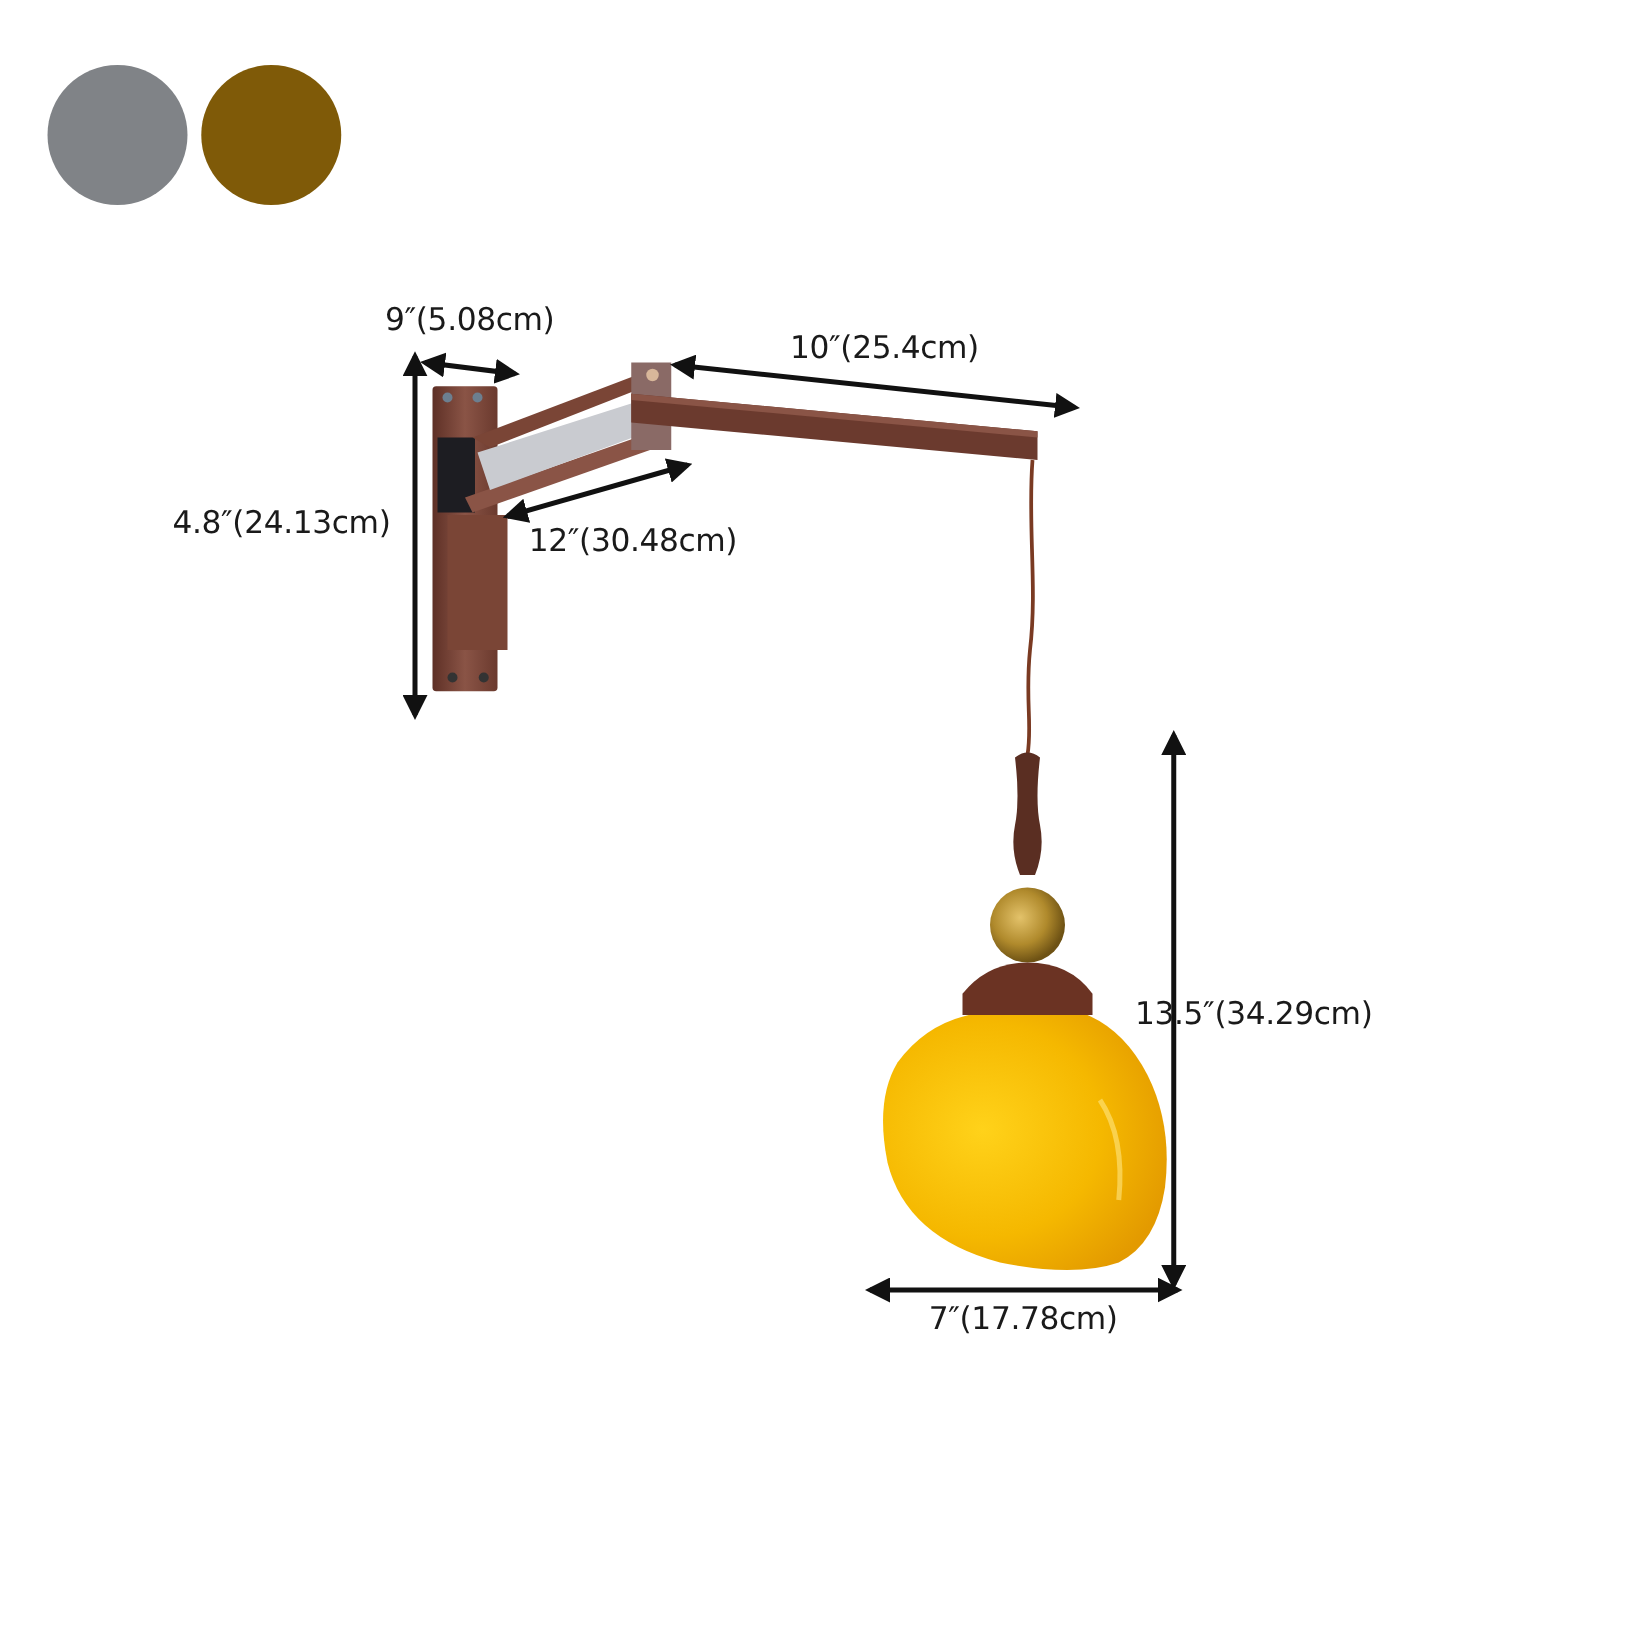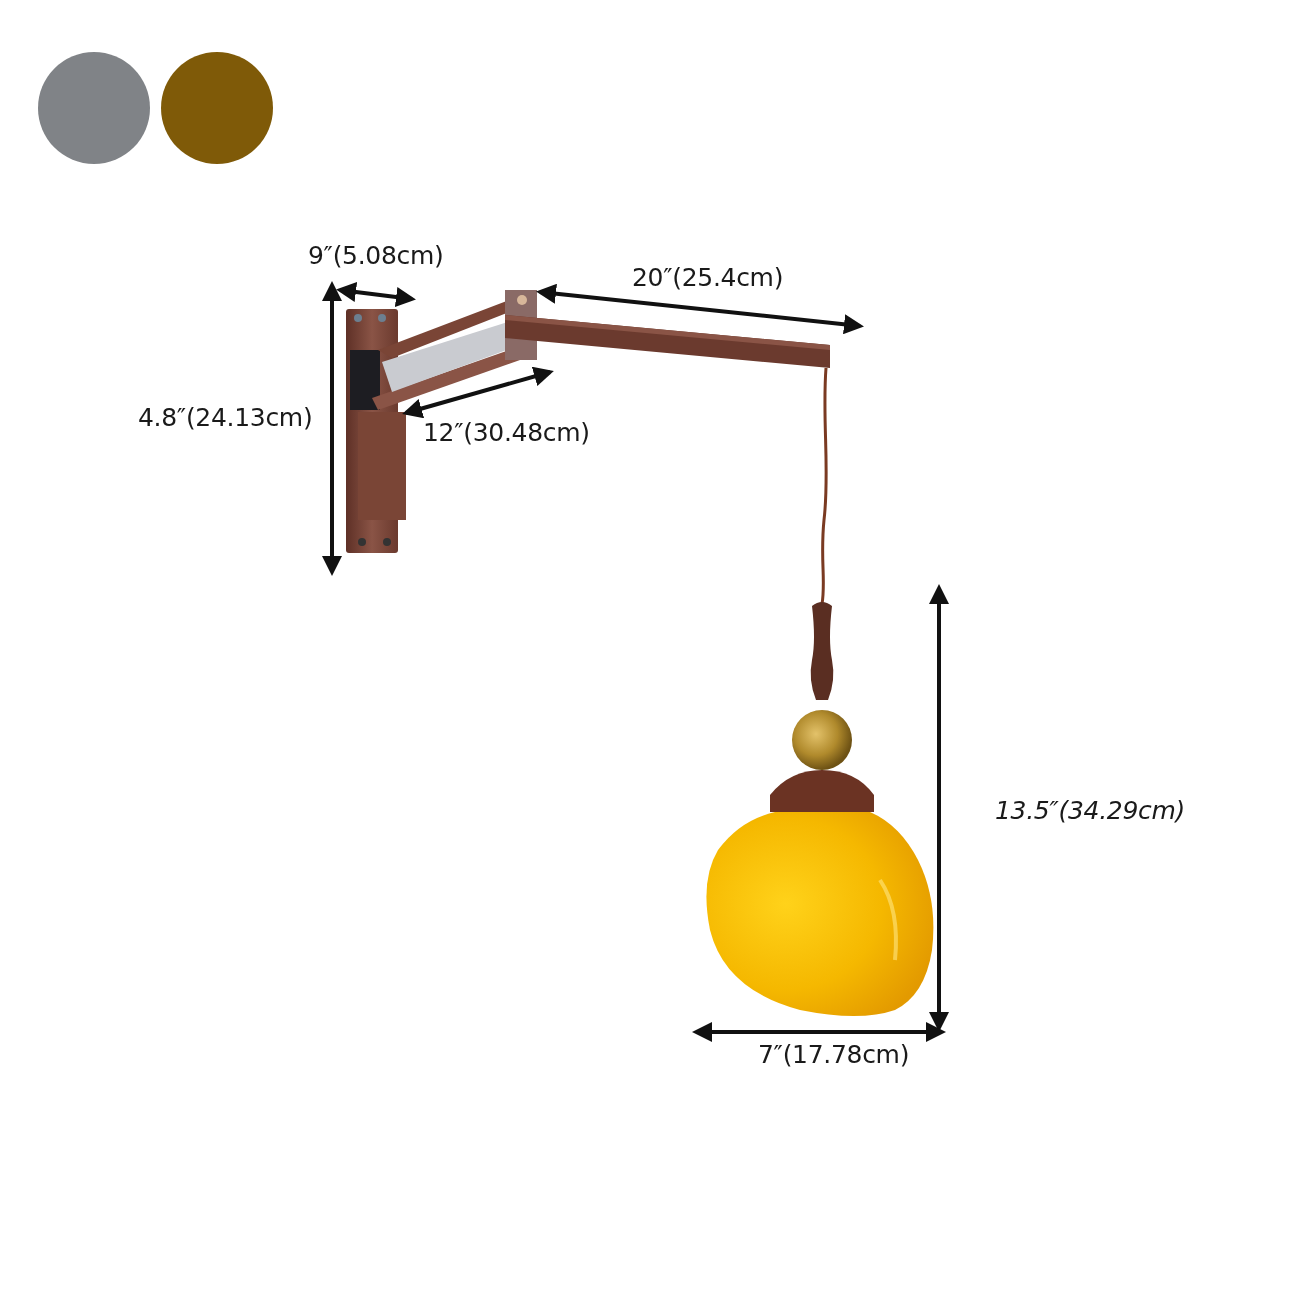--- a/index.html
+++ b/index.html
@@ -70,17 +70,17 @@
     <line x1="340" y1="290" x2="412" y2="299" marker-start="url(#ah)" marker-end="url(#ah)"></line>
     <line x1="332" y1="285" x2="332" y2="572" marker-start="url(#ah)" marker-end="url(#ah)"></line>
     <line x1="540" y1="292" x2="860" y2="326" marker-start="url(#ah)" marker-end="url(#ah)"></line>
     <line x1="406" y1="413" x2="550" y2="372" marker-start="url(#ah)" marker-end="url(#ah)"></line>
     <line x1="939" y1="588" x2="939" y2="1028" marker-start="url(#ah)" marker-end="url(#ah)"></line>
     <line x1="696" y1="1032" x2="942" y2="1032" marker-start="url(#ah)" marker-end="url(#ah)"></line>
   </g>
 </svg>
 
 <div class="dim-label" style="left:308px;top:241px;">9″(5.08cm)</div>
-<div class="dim-label" style="left:632px;top:263px;">20″(25.4cm)</div>
+<div class="dim-label" style="left:632px;top:263px;">10″(25.4cm)</div>
 <div class="dim-label" style="left:138px;top:403px;">4.8″(24.13cm)</div>
 <div class="dim-label" style="left:423px;top:418px;">12″(30.48cm)</div>
-<div class="dim-label" style="left:995px;top:796px;font-style:italic;">13.5″(34.29cm)</div>
-<div class="dim-label" style="left:743px;top:1040px;margin-left:15px;">7″(17.78cm)</div>
+<div class="dim-label" style="left:908px;top:796px;">13.5″(34.29cm)</div>
+<div class="dim-label" style="left:743px;top:1040px;">7″(17.78cm)</div>
 
 </body></html>

